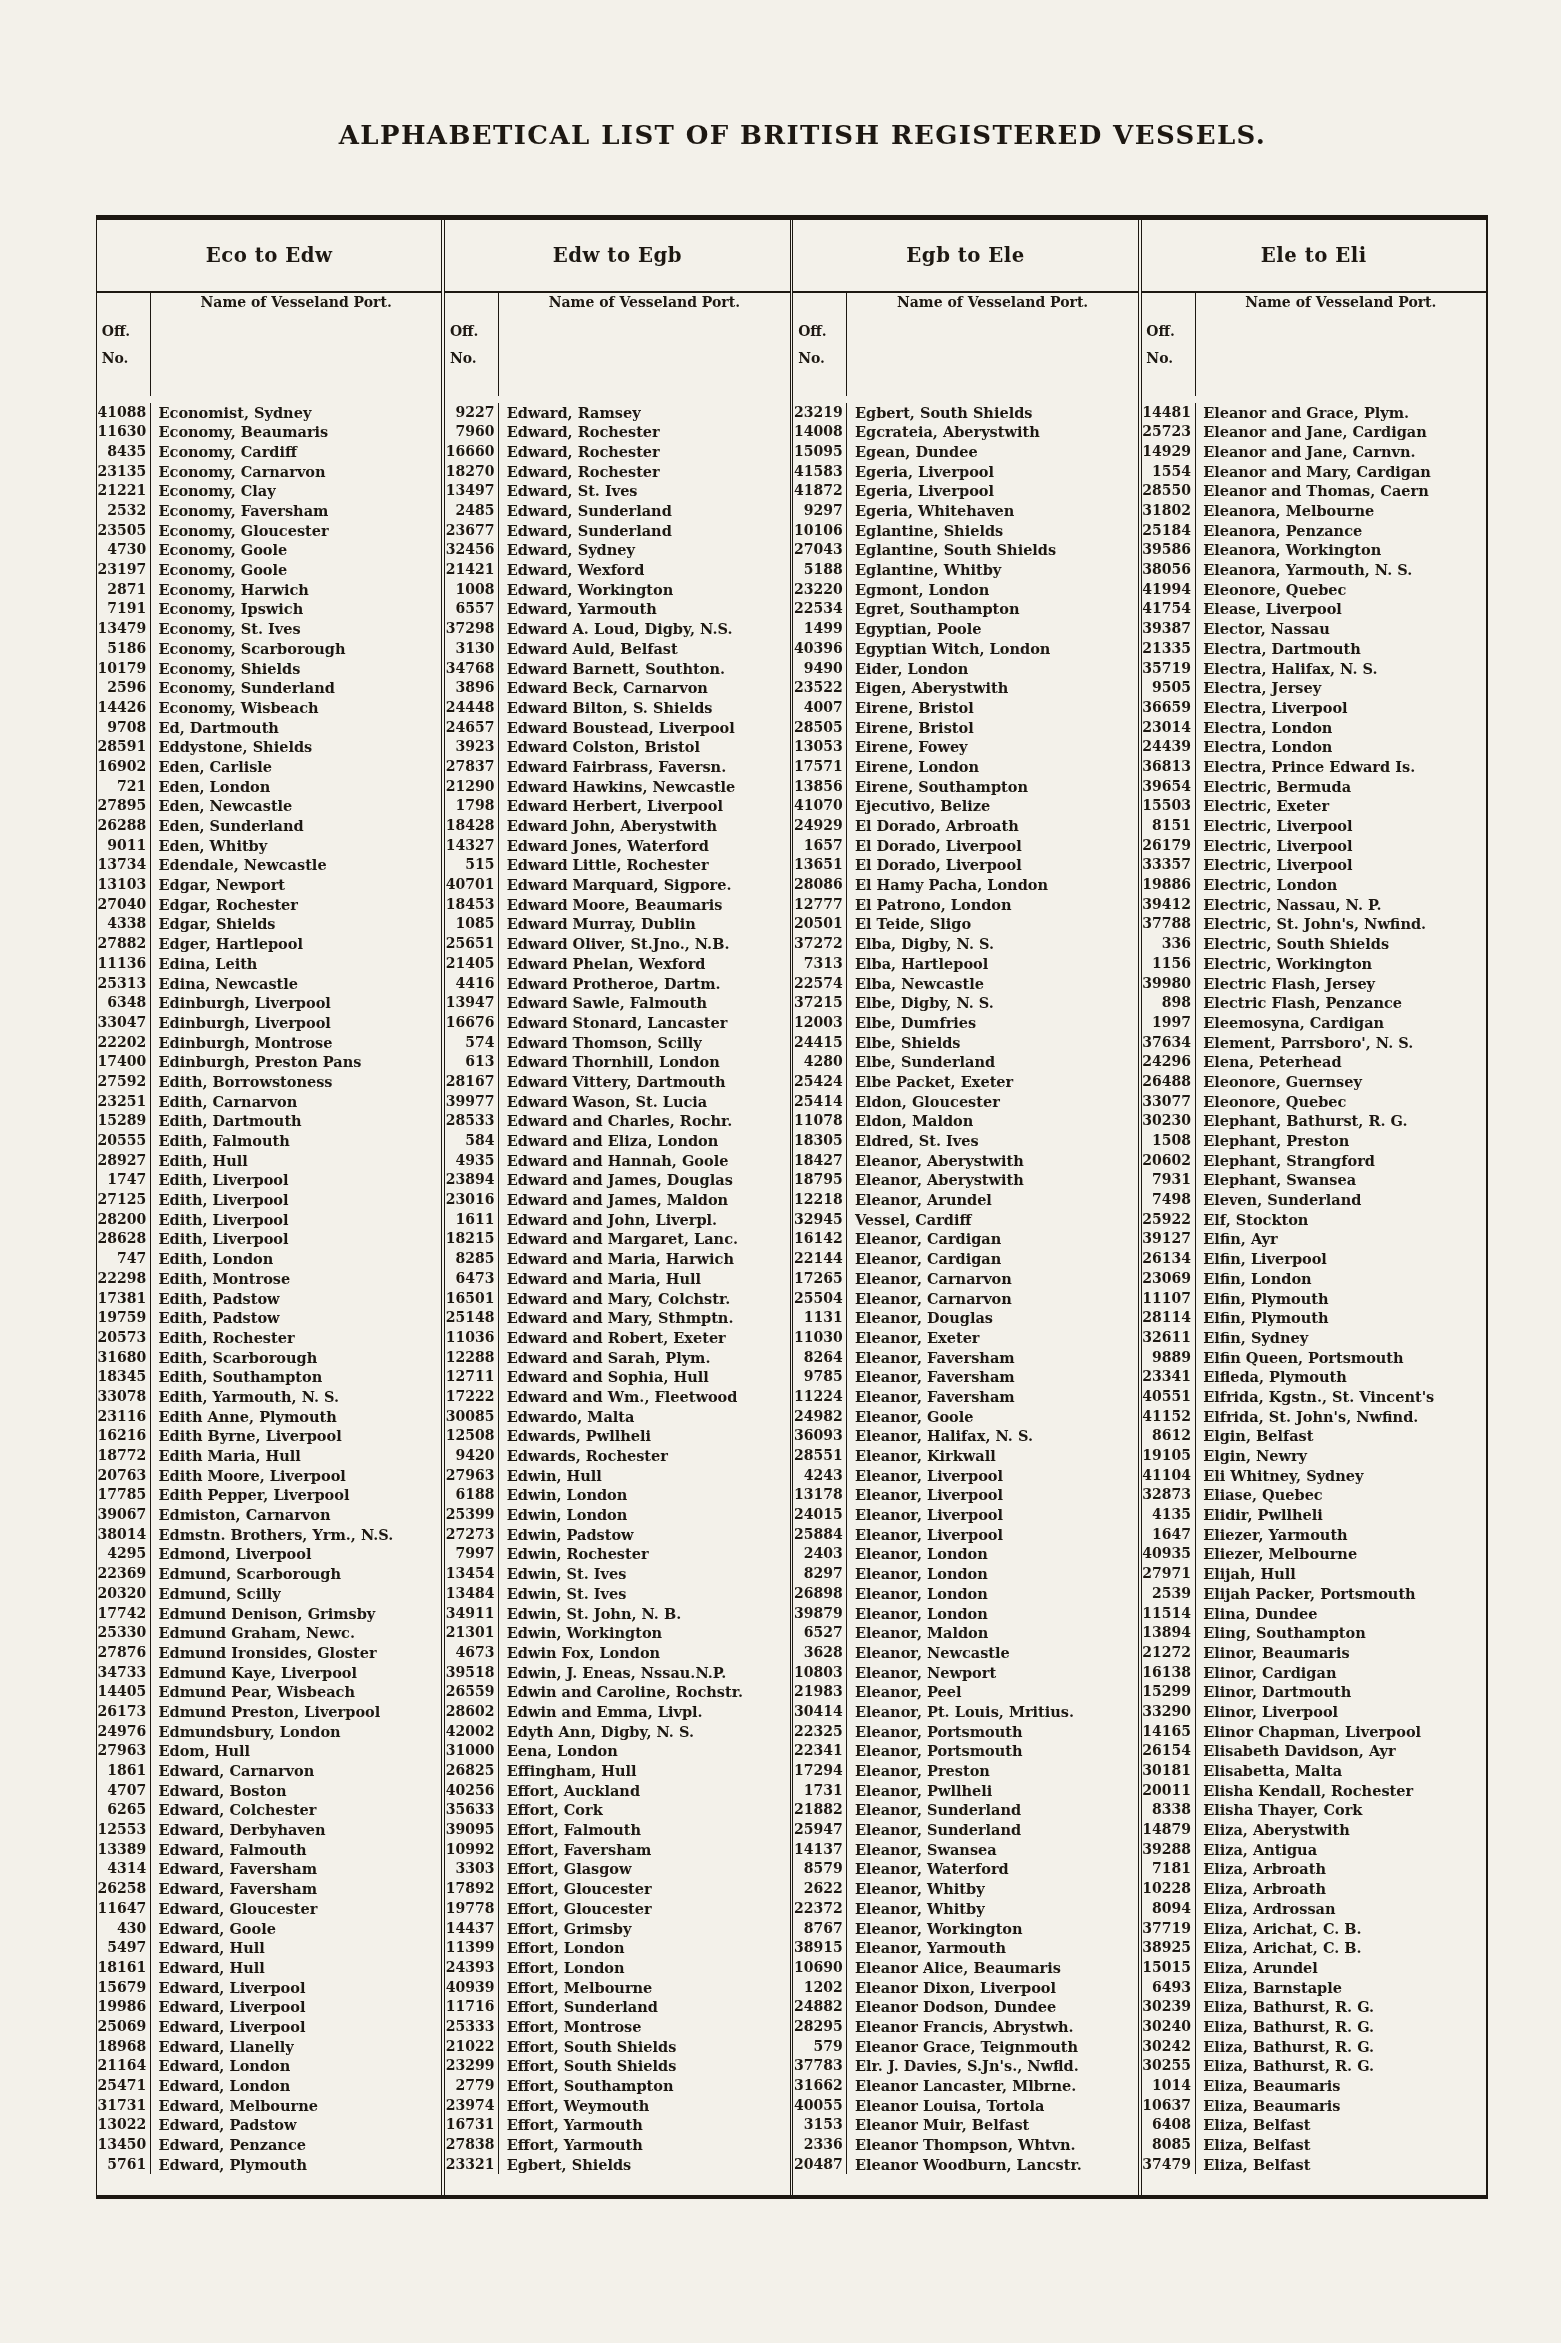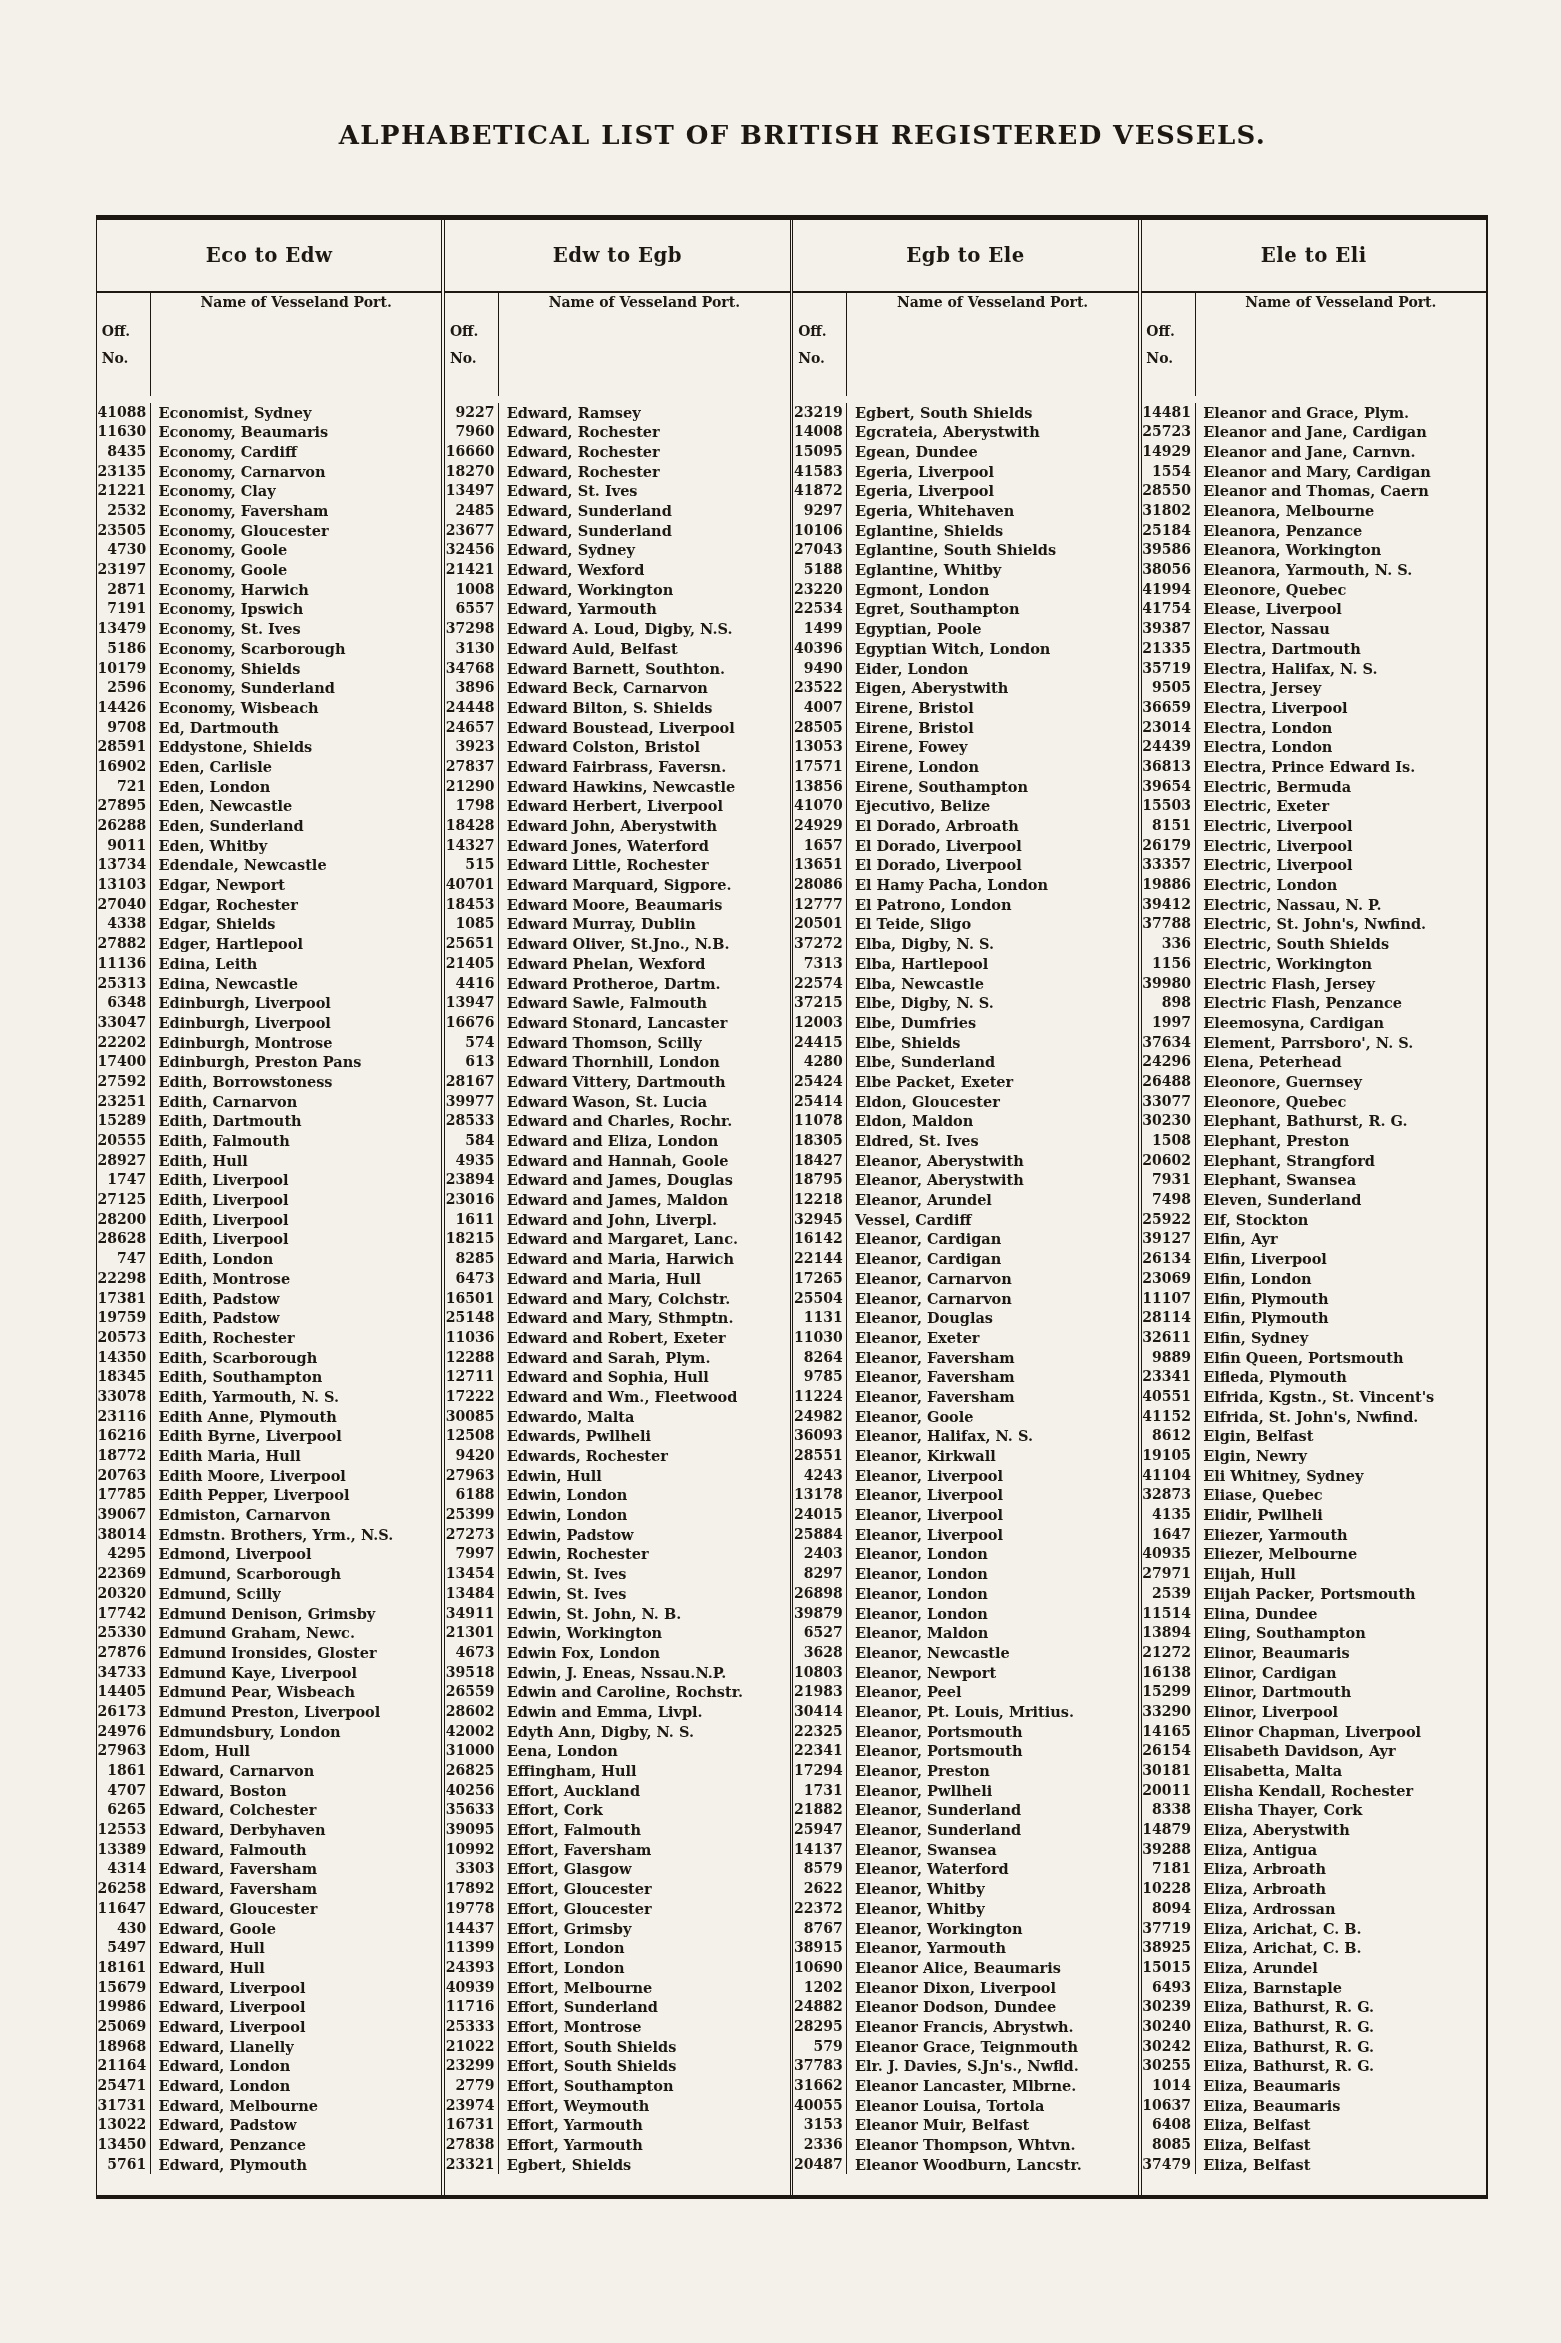--- a/index.html
+++ b/index.html
@@ -274,21 +274,21 @@
         </div>
         <div class="r">
           <span class="no">19759</span>
           <span class="nm">Edith, Padstow</span>
         </div>
         <div class="r">
           <span class="no">20573</span>
           <span class="nm">Edith, Rochester</span>
         </div>
         <div class="r">
-          <span class="no">14350</span>
+          <span class="no">31680</span>
           <span class="nm">Edith, Scarborough</span>
         </div>
         <div class="r">
           <span class="no">18345</span>
           <span class="nm">Edith, Southampton</span>
         </div>
         <div class="r">
           <span class="no">33078</span>
           <span class="nm">Edith, Yarmouth, N. S.</span>
         </div>

